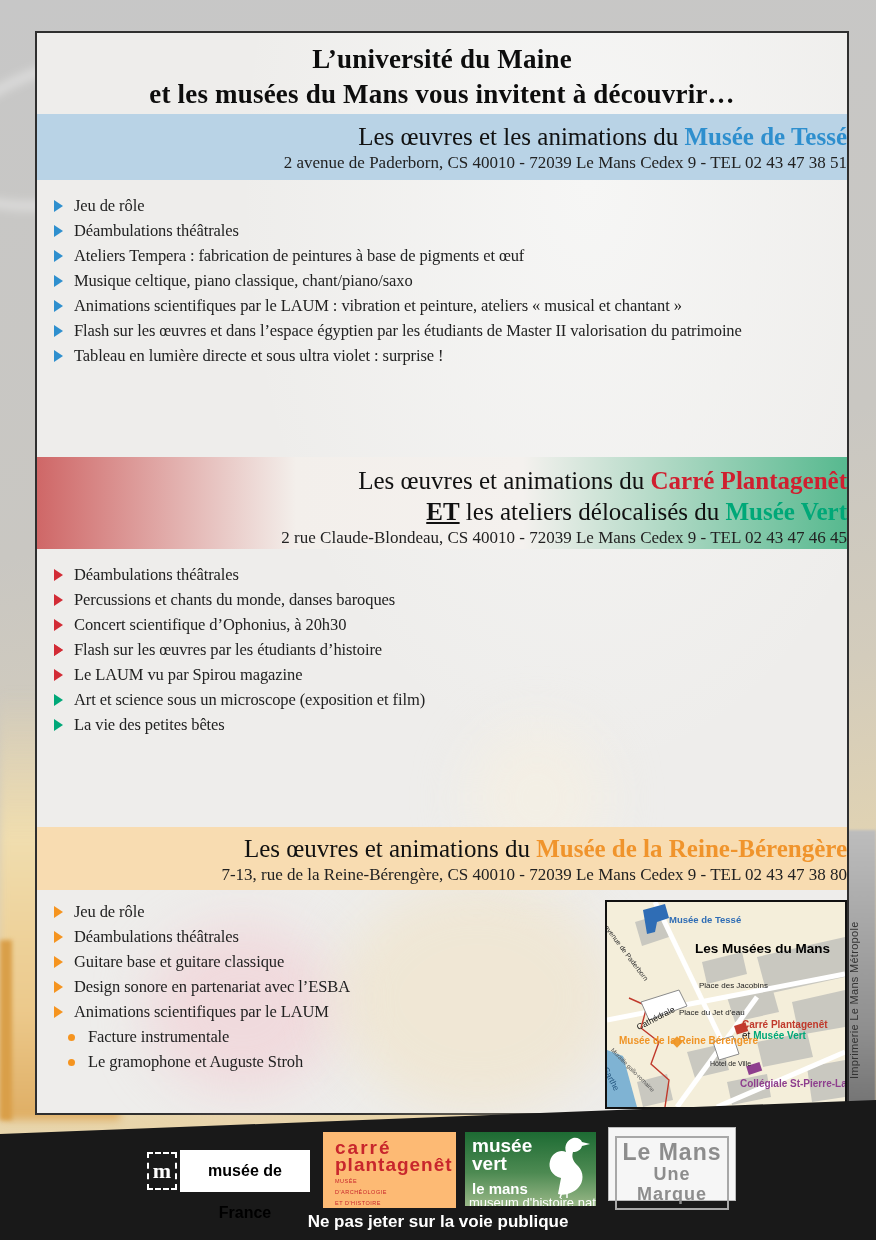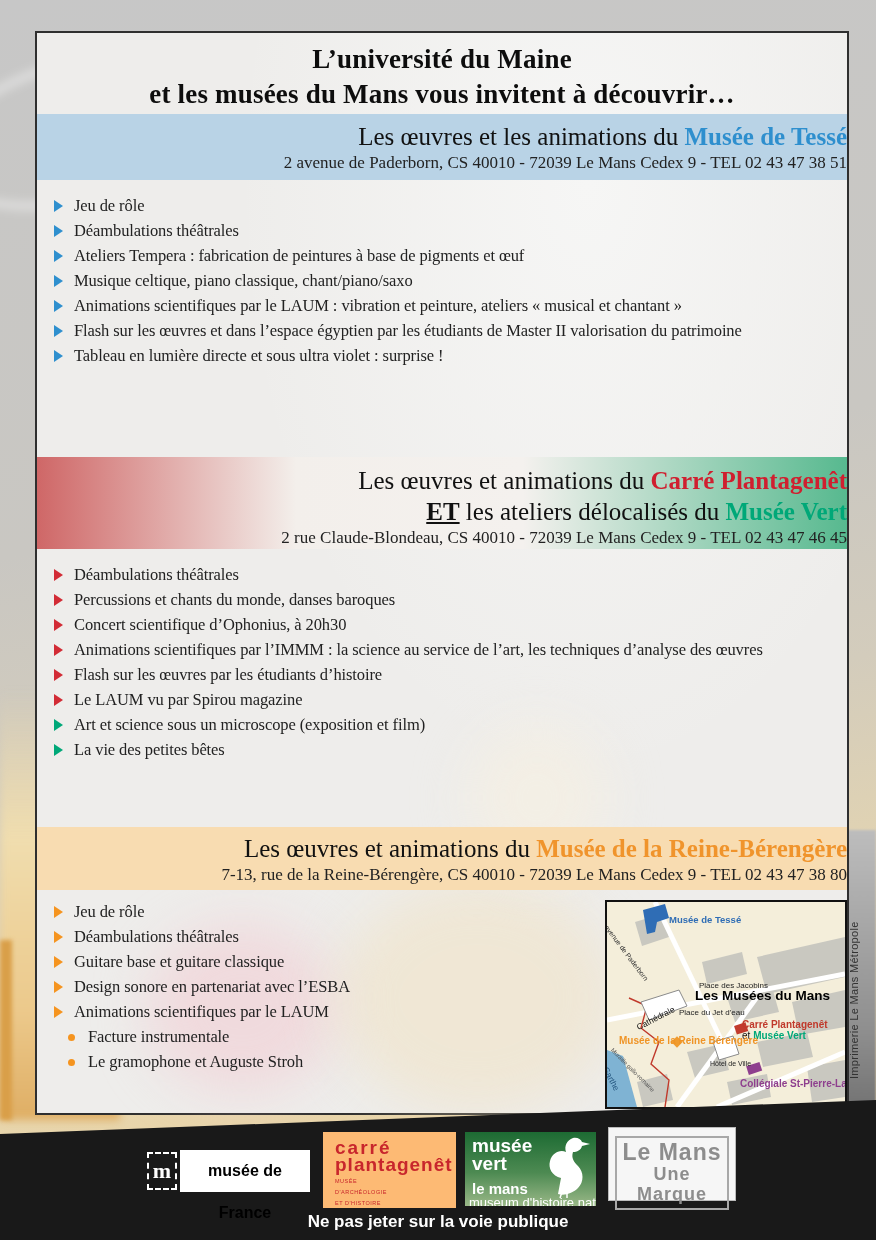--- a/index.html
+++ b/index.html
@@ -52,21 +52,21 @@
   .arrow.green{border-left:9px solid #00a878;}
   .arrow.orange{border-left:9px solid #f5941f;}
   li.sub{padding-left:36px;}
   .dot{position:absolute;left:16px;top:7px;width:7px;height:7px;border-radius:50%;background:#f5941f;}
 
   
   .map{position:absolute;right:0;top:867px;width:238px;height:205px;border:2px solid #111;
     background:#f4eeda;overflow:hidden;}
   .map svg{position:absolute;left:0;top:0;}
   .map .lbl{position:absolute;font-family:"Liberation Sans",sans-serif;line-height:1.05;white-space:nowrap;}
-  .map-title{left:88px;top:40px;font-size:13.5px;font-weight:bold;color:#000;margin-top:47px;}
+  .map-title{left:88px;top:40px;font-size:13.5px;font-weight:bold;color:#000;}
   .lbl-tesse{left:62px;top:13px;font-size:9.5px;font-weight:bold;color:#2f6db5;}
   .lbl-paderborn{left:2px;top:22px;font-size:7px;color:#333;transform:rotate(53deg);transform-origin:0 0;}
   .lbl-jacobins{left:92px;top:80px;font-size:8px;color:#222;white-space:normal;width:42px;text-align:center;}
   .lbl-jetdeau{left:72px;top:107px;font-size:8px;color:#222;white-space:normal;width:34px;}
   .lbl-cathedrale{left:28px;top:112px;font-size:8.5px;color:#111;transform:rotate(-27deg);}
   .lbl-carre{left:135px;top:118px;font-size:10px;font-weight:bold;color:#c0392b;}
   .lbl-carre .black{color:#111;font-weight:normal;}
   .lbl-reine{left:12px;top:134px;font-size:10px;font-weight:bold;color:#ef9426;white-space:normal;width:76px;}
   .lbl-hotel{left:103px;top:158px;font-size:7px;color:#222;white-space:normal;width:26px;}
   .lbl-collegiale{left:133px;top:177px;font-size:10px;font-weight:bold;color:#8e3f8e;white-space:normal;width:100px;}
@@ -148,21 +148,21 @@
       <span class="et">ET</span>
       <span>les ateliers délocalisés du</span>
       <b class="c-green">Musée Vert</b>
     </div>
     <div class="addr">2 rue Claude-Blondeau, CS 40010 - 72039 Le Mans Cedex 9 - TEL 02 43 47 46 45</div>
   </div>
   <ul class="list list-carre">
     <li><span class="arrow red"></span><span>Déambulations théâtrales</span></li>
     <li><span class="arrow red"></span><span>Percussions et chants du monde, danses baroques</span></li>
     <li><span class="arrow red"></span><span>Concert scientifique d’Ophonius, à 20h30</span></li>
-    <li><span class="arrow red"></span><span>Animations scientifiques par l’IMMM : la science au service de l’art, les techniques d’analyse des œuvres</span></li>
+    <li><span class="arrow red"></span></li>
     <li><span class="arrow red"></span><span>Flash sur les œuvres par les étudiants d’histoire</span></li>
     <li><span class="arrow red"></span><span>Le LAUM vu par Spirou magazine</span></li>
     <li><span class="arrow green"></span><span>Art et science sous un microscope (exposition et film)</span></li>
     <li><span class="arrow green"></span><span>La vie des petites bêtes</span></li>
   </ul>
 
   <div class="band band-reine">
     <div class="hd">
       <span>Les œuvres et animations du</span>
       <b class="c-orange">Musée de la Reine-Bérengère</b>

